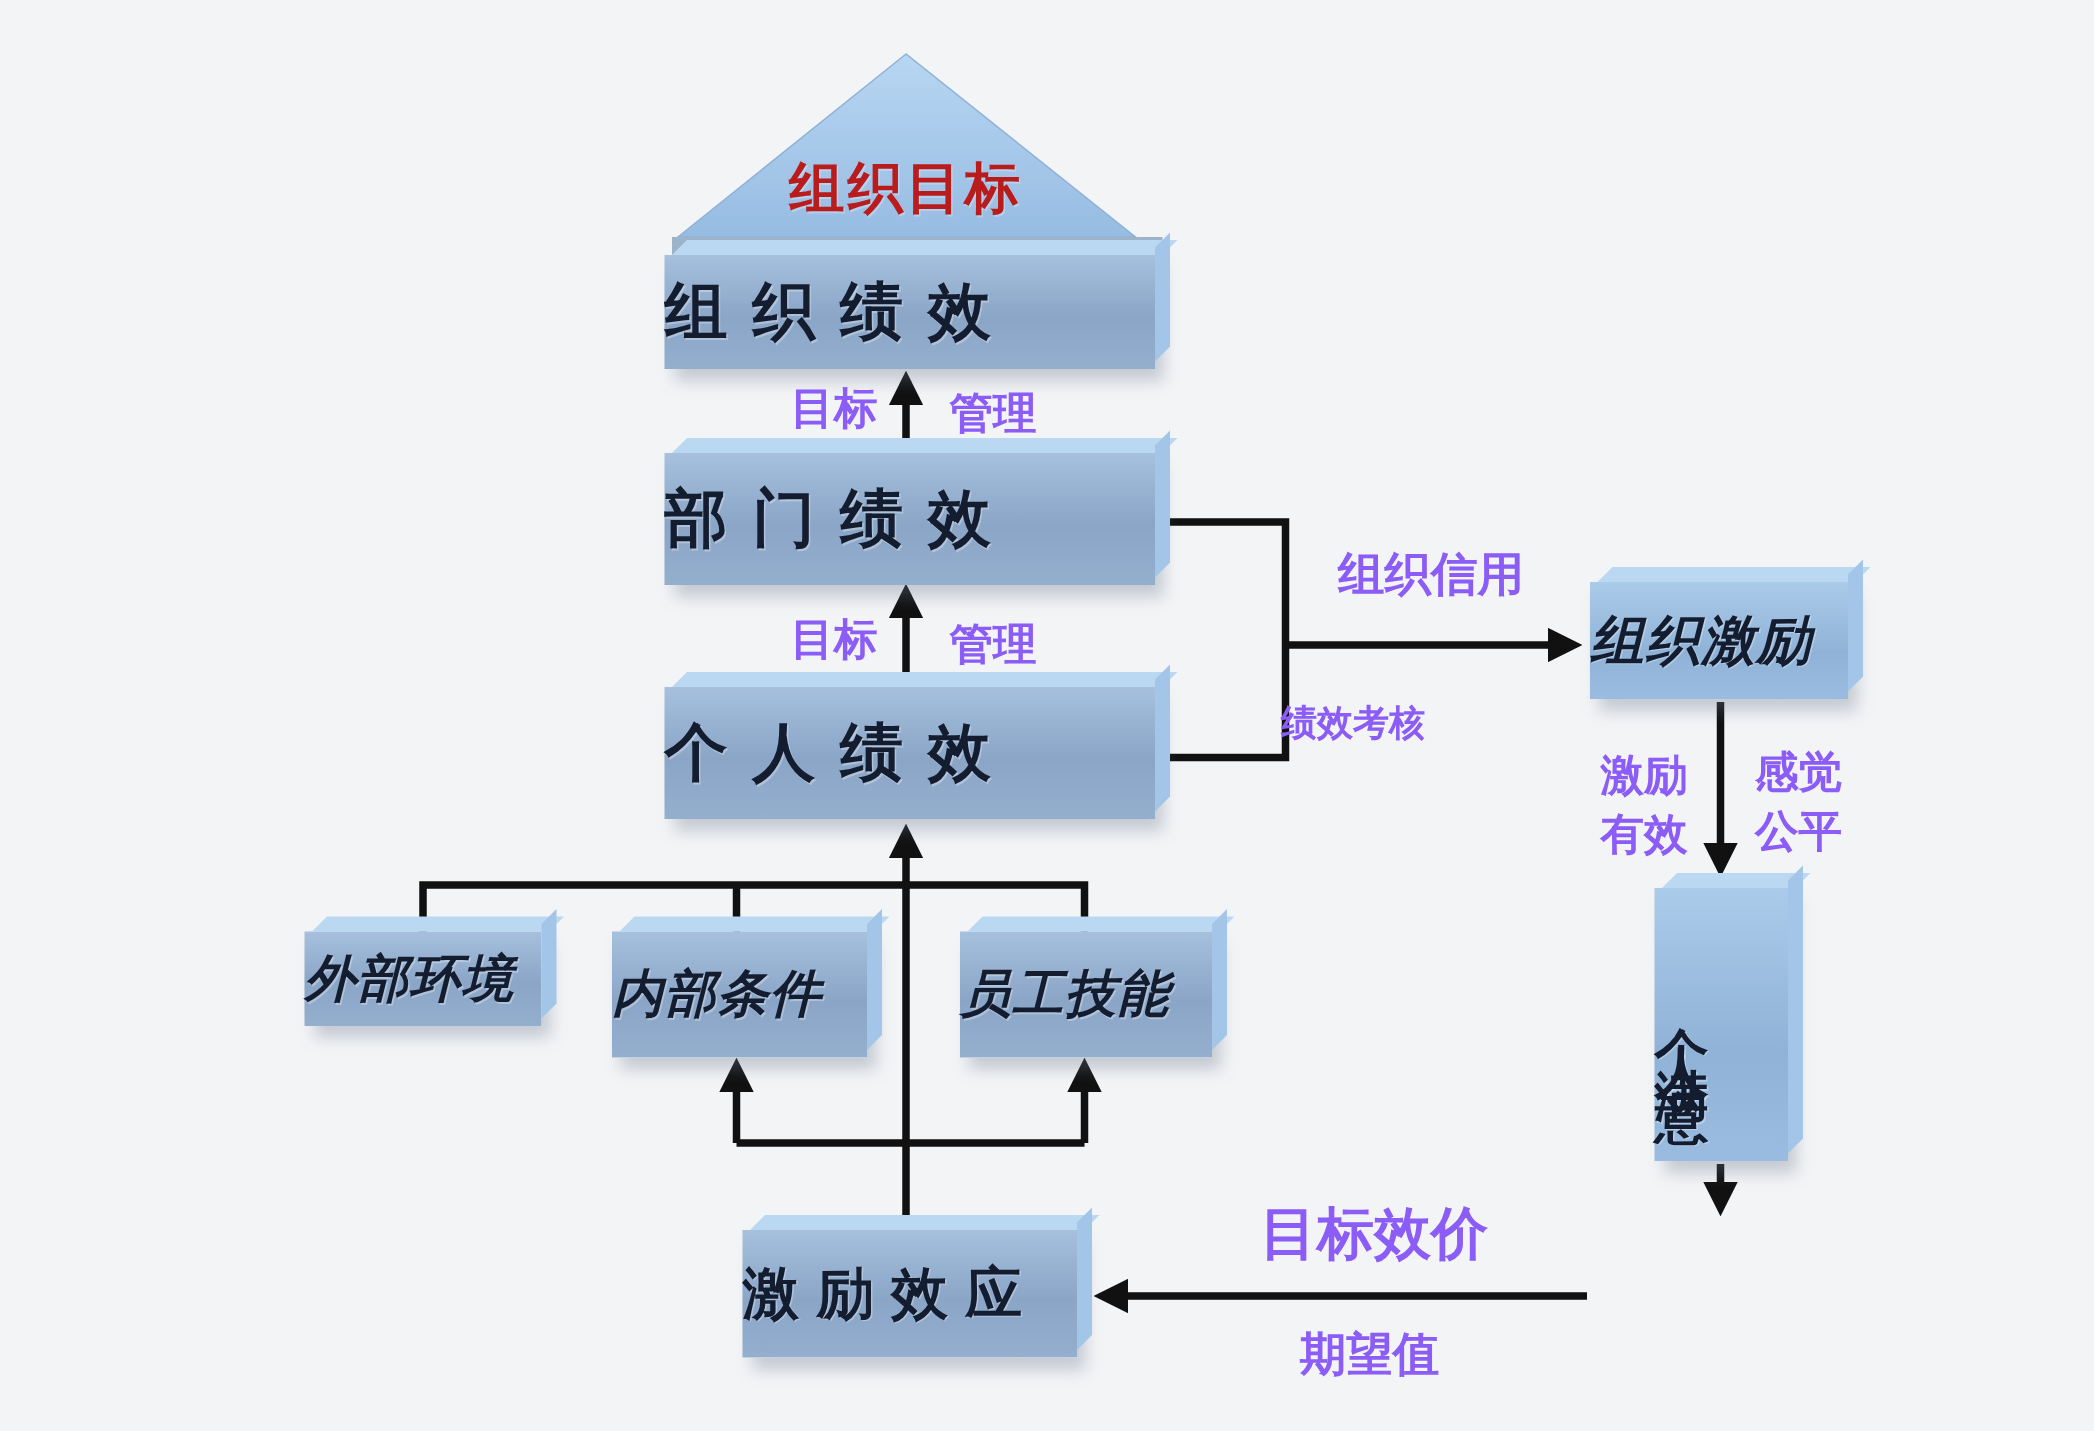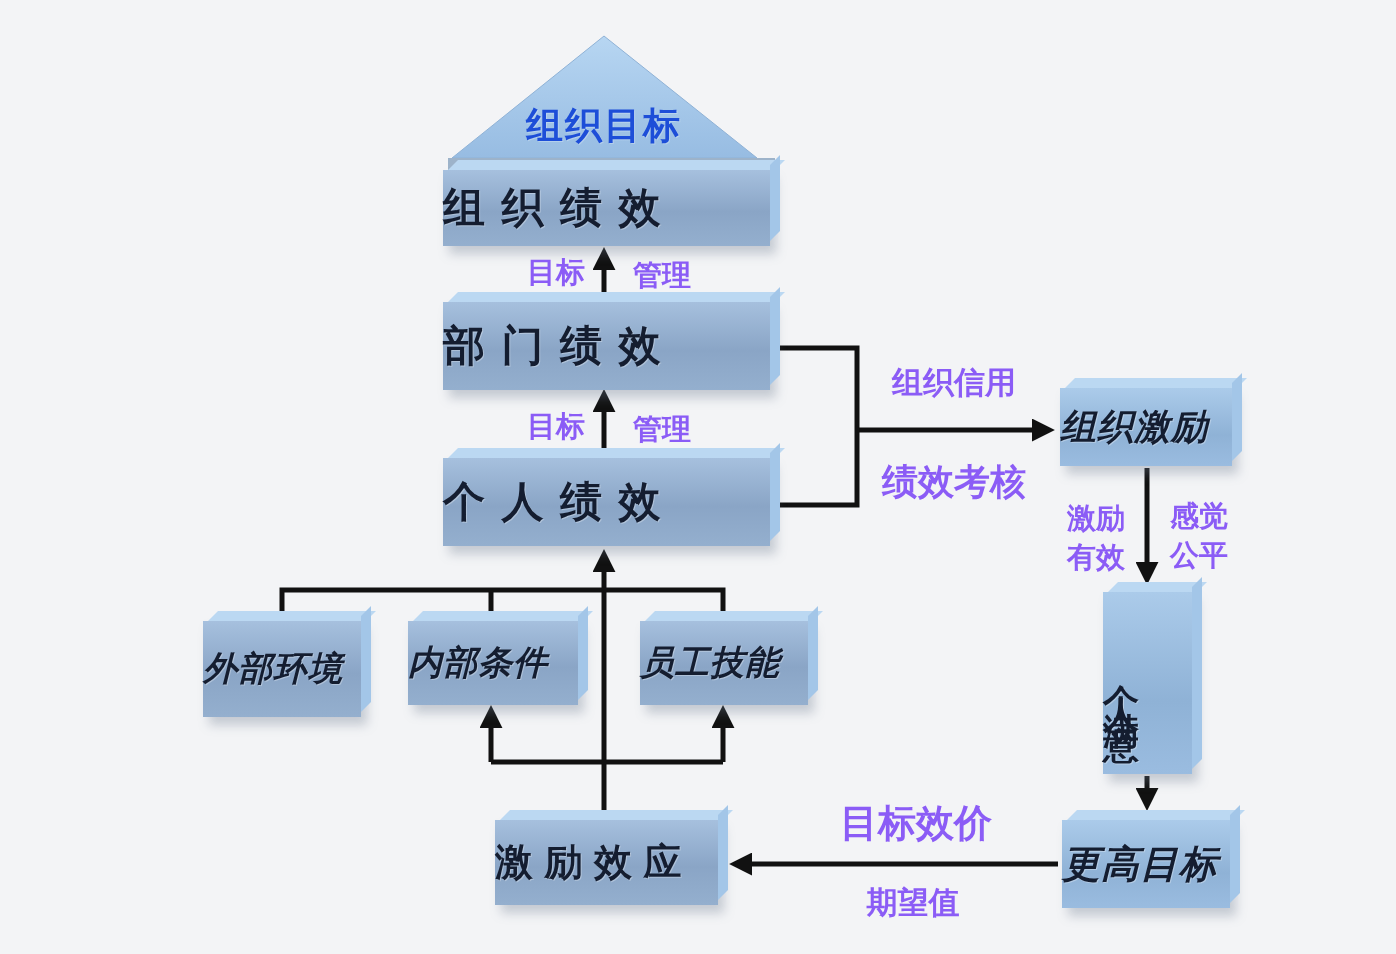--- a/index.html
+++ b/index.html
@@ -37,21 +37,21 @@
   }
   
   .lbl{
     position:absolute;z-index:3;color:#8b5cf6;font-weight:bold;
     font-size:29px;white-space:nowrap;transform:translate(-50%,-50%);
     text-align:left;
   }
   .lbl.two{white-space:pre-line;line-height:1.35;}
   
   .tri-label{
-    position:absolute;z-index:3;color:#1d4ed8;font-weight:bold;font-size:37px;
+    position:absolute;z-index:3;color:#b91c1c;font-weight:bold;font-size:37px;
     transform:translate(-50%,-50%);letter-spacing:2px;
     text-shadow:1px 1px 0 rgba(255,255,255,.25);white-space:nowrap;
   }
 </style>
 </head>
 <body>
 
 <div class="canvas">
 
   <svg class="wires" width="1396" height="954" viewBox="0 0 1396 954">
@@ -102,49 +102,46 @@
   </div>
   <div class="box bar" style="left:443px;top:458px;width:327px;height:88px">
     <span class="box-label">个 人 绩 效</span>
   </div>
 
   <div class="lbl" style="left:556px;top:273px">目标</div>
   <div class="lbl" style="left:662px;top:276px">管理</div>
   <div class="lbl" style="left:556px;top:427px">目标</div>
   <div class="lbl" style="left:662px;top:430px">管理</div>
 
-  <div class="box small" style="left:203px;top:621px;width:158px;height:96px">
+  <div class="box small" style="left:203px;top:621px;width:158px;height:63px">
     <span class="box-label">外部环境</span>
   </div>
   <div class="box small" style="left:408px;top:621px;width:170px;height:84px">
     <span class="box-label">内部条件</span>
   </div>
   <div class="box small" style="left:640px;top:621px;width:168px;height:84px">
     <span class="box-label">员工技能</span>
   </div>
 
   <div class="lbl" style="left:954px;top:383px;font-size:31px">组织信用</div>
-  <div class="lbl" style="left:954px;top:482px;font-size:36px">绩效考核</div>
+  <div class="lbl" style="left:902px;top:482px;font-size:24px">绩效考核</div>
 
   <div class="box light small" style="left:1060px;top:388px;width:172px;height:78px">
     <span class="box-label" style="font-size:36px">组织激励</span>
   </div>
 
   <div class="lbl two" style="left:1096px;top:538px">激励
 有效</div>
   <div class="lbl two" style="left:1199px;top:536px">感觉
 公平</div>
 
   <div class="box light vbox" style="left:1103px;top:592px;width:89px;height:182px">
     <span class="box-label">个人满意</span>
   </div>
 
-  <div class="box light small" style="left:1062px;top:820px;width:168px;height:88px">
-    <span class="box-label" style="font-size:38px">更高目标</span>
-  </div>
 
   <div class="lbl" style="left:916px;top:823px;font-size:38px">目标效价</div>
   <div class="lbl" style="left:913px;top:903px;font-size:31px">期望值</div>
 
   <div class="box bar" style="left:495px;top:820px;width:223px;height:85px">
     <span class="box-label" style="font-size:38px;letter-spacing:1px">激 励 效 应</span>
   </div>
 
 </div>
 

